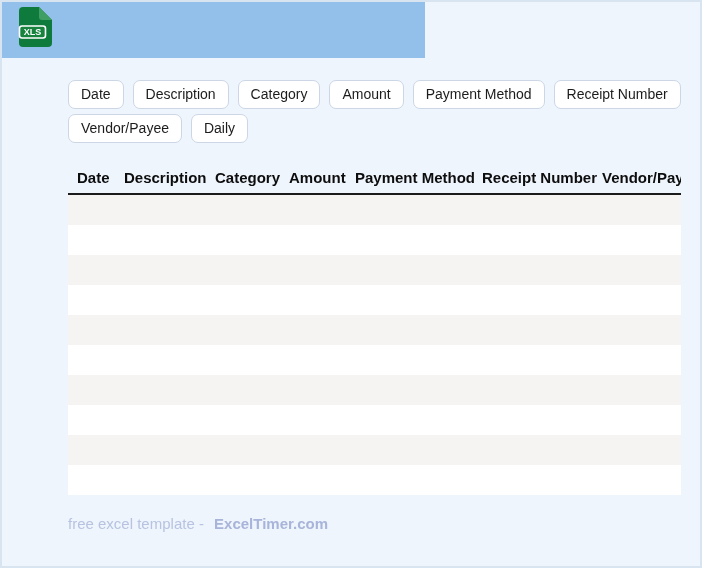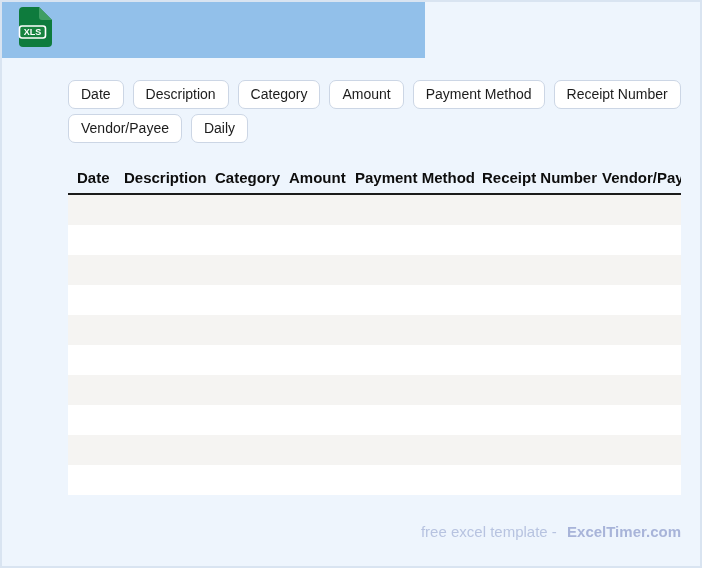--- a/index.html
+++ b/index.html
@@ -66,23 +66,23 @@
     flex:0 0 auto;
     font-size:15px;
     font-weight:bold;
     color:#0d0d0d;
     overflow:hidden;
   }
   .tbody { width:613px; }
   .trow { height:30px; background:#ffffff; }
   .trow:nth-child(odd) { background:#f5f4f2; }
   .footer {
-    margin:28px 0 0 66px;
+    margin:20px 0 0 66px;
     width:613px;
-    text-align:right;
+    text-align:left;
     font-size:15px;
     color:#b7c3e0;
     white-space:nowrap;
   }
   .footer .brand {
     font-weight:bold;
     color:#a8b4d9;
     margin-left:6px;
     text-decoration:none;
     cursor:pointer;

